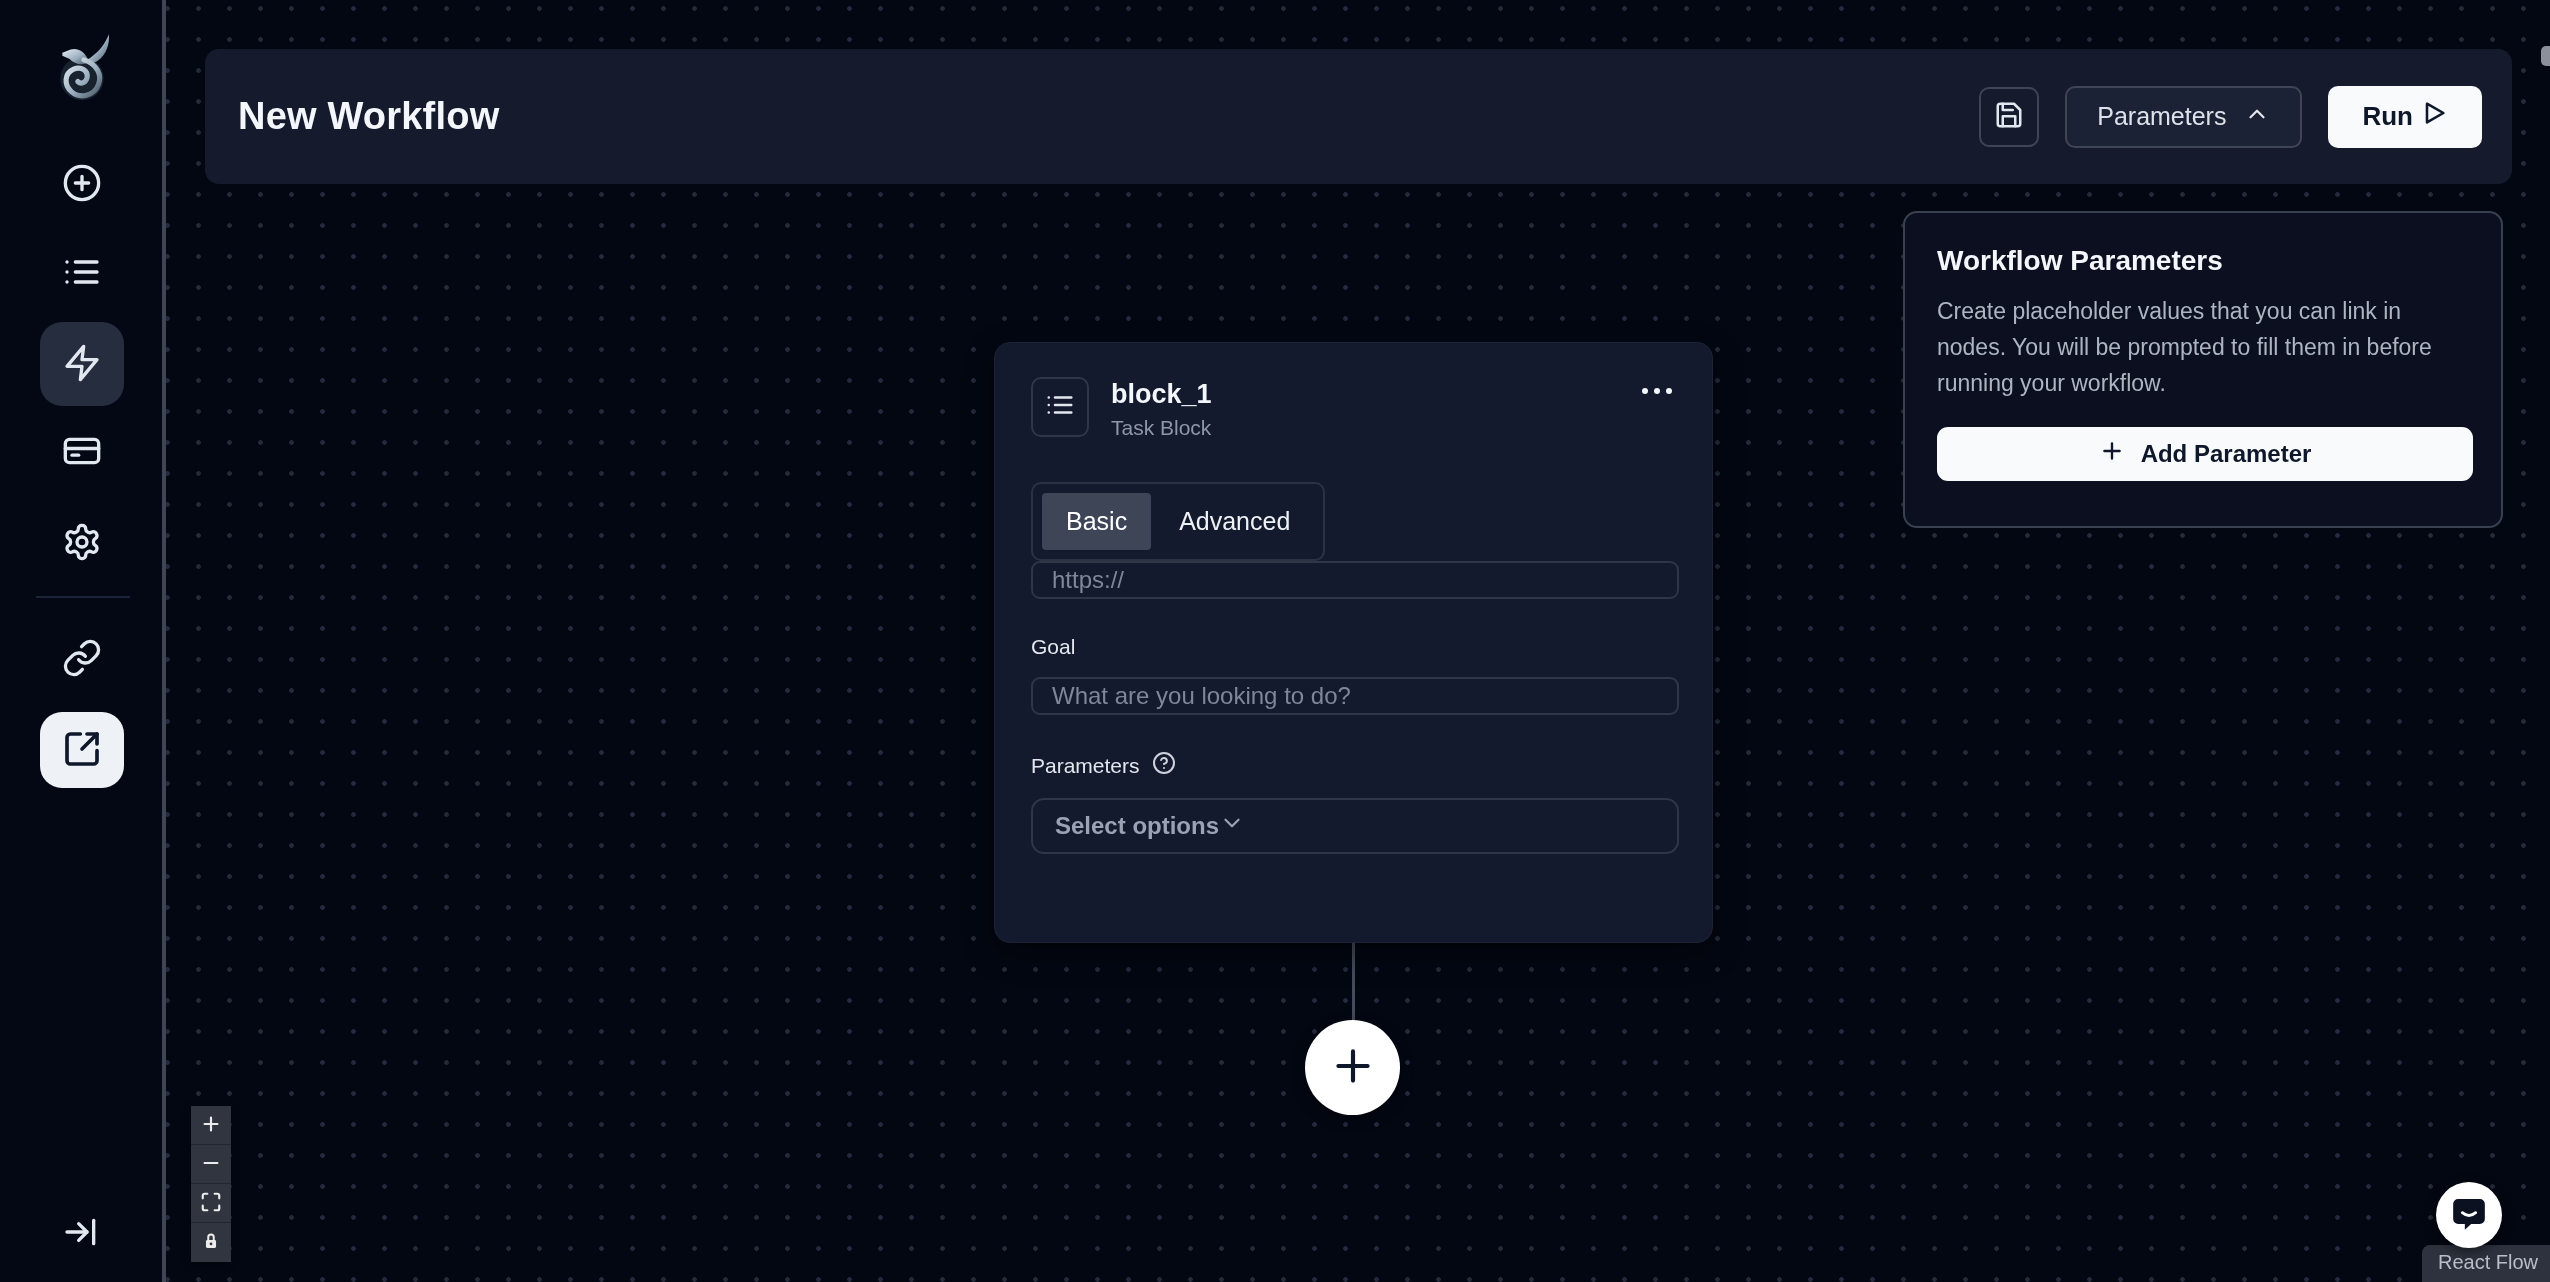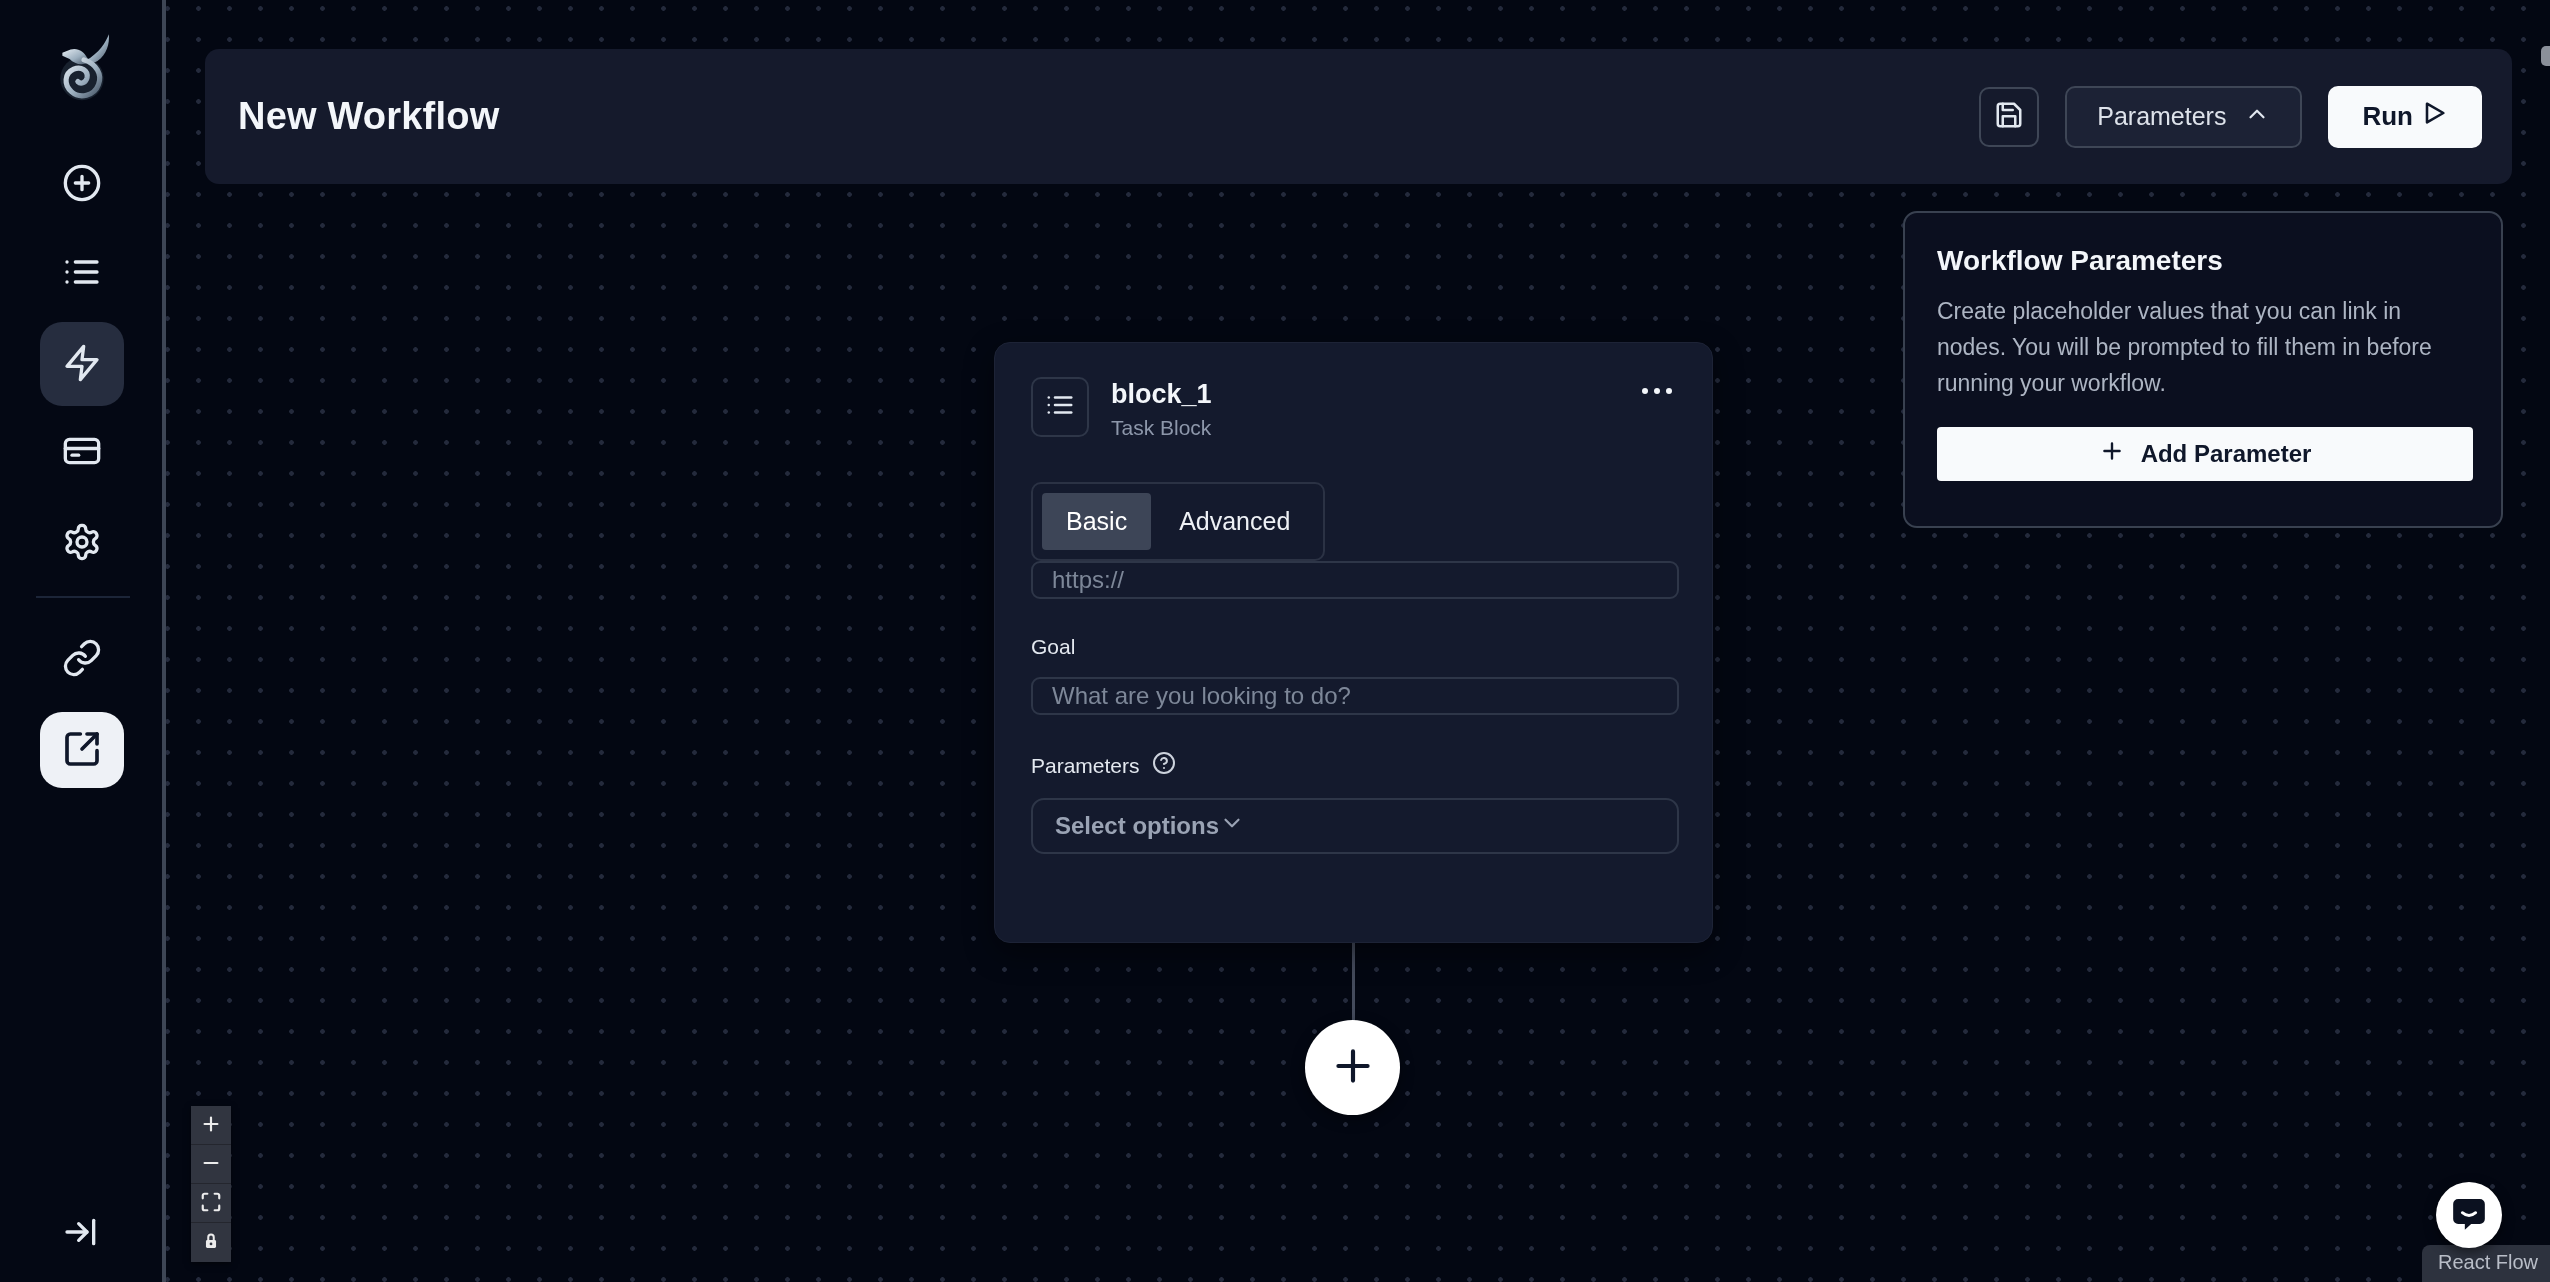--- a/index.html
+++ b/index.html
@@ -82,21 +82,21 @@
     background:#ffffff; border:none; display:flex; align-items:center; justify-content:center;
     cursor:pointer; z-index:2; box-shadow:0 4px 14px rgba(0,0,0,.4); }
   .add-node svg { width:50px; height:50px; }
 
   
   .panel { position:absolute; left:1737px; top:187px; width:600px; height:317px;
     background:#0b0f1f; border:2px solid #394150; border-radius:14px; padding:32px; z-index:4;margin-top:24px; }
   .panel-title { color:#f3f6fa; font-size:28px; font-weight:700; margin-bottom:16px; }
   .panel-desc { color:#adb5c3; font-size:23px; line-height:36px; }
   .panel-add-btn { margin-top:26px; width:536px; height:54px; background:#f8fafc; border:none;
-    border-radius:4px; display:flex; align-items:center; justify-content:center; gap:16px; cursor:pointer; }
+    border-radius:11px; display:flex; align-items:center; justify-content:center; gap:16px; cursor:pointer; }
   .panel-add-btn span { color:#0f172a; font-size:24px; font-weight:700; }
   .panel-add-btn svg { width:26px; height:26px; }
 
   
   .rf-controls { position:absolute; left:25px; top:1106px; width:40px; display:flex;
     flex-direction:column; z-index:4; box-shadow:0 2px 6px rgba(0,0,0,.5); }
   .rf-btn { width:40px; height:39px; background:#313publicity ;}
   .rf-btn { width:40px; height:39px; background:#313540; border:none; border-bottom:1px solid #24262e;
     display:flex; align-items:center; justify-content:center; cursor:pointer; }
   .rf-btn:last-child { border-bottom:none; }

